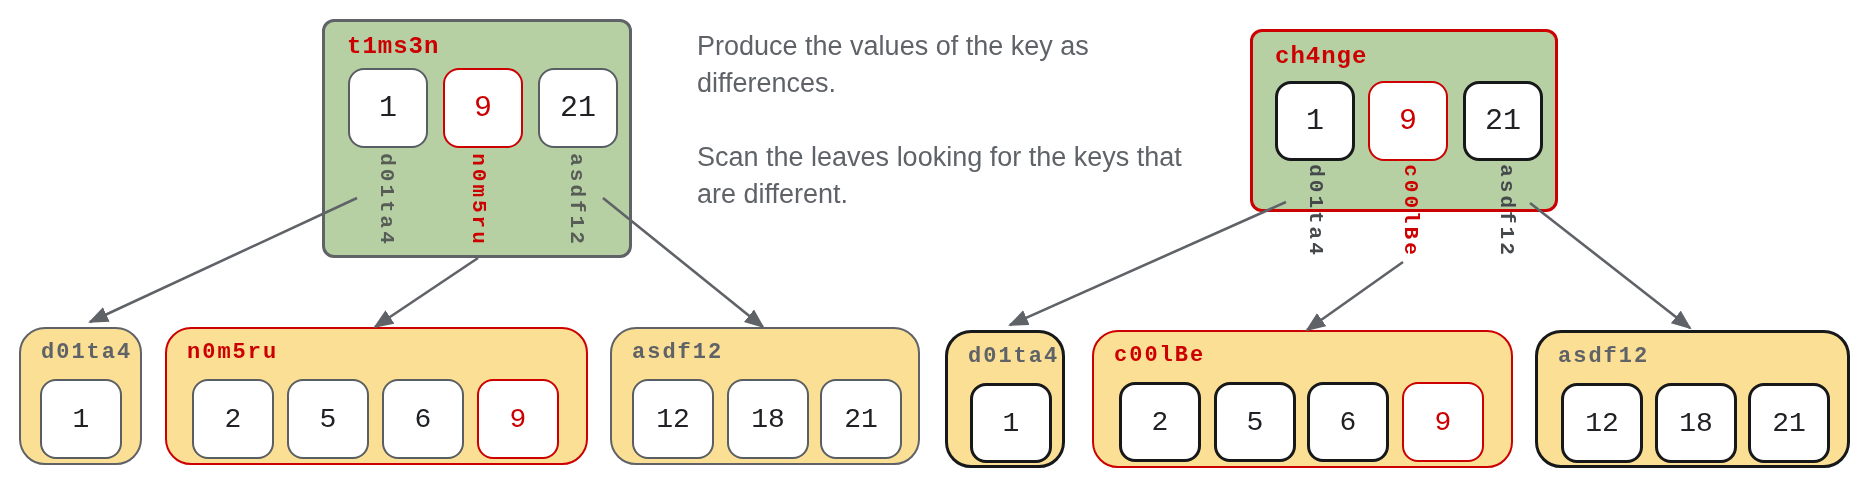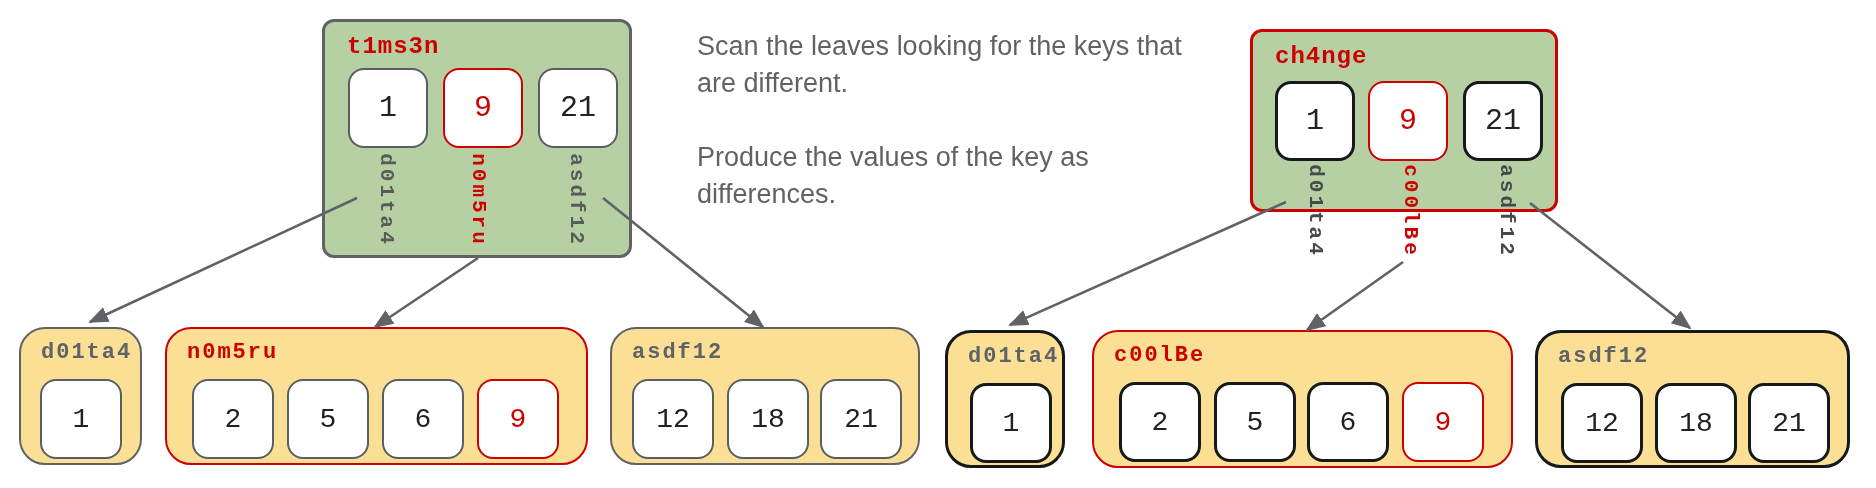--- a/index.html
+++ b/index.html
@@ -69,22 +69,22 @@
     <div class="node-label">t1ms3n</div>
     <div class="cell b-gray" style="left:23px;top:46px">1</div>
     <div class="cell b-red t-red" style="left:118px;top:46px">9</div>
     <div class="cell b-gray" style="left:213px;top:46px">21</div>
     <span class="ptr" style="left:61px;top:178px">d01ta4</span>
     <span class="ptr red" style="left:153px;top:178px">n0m5ru</span>
     <span class="ptr" style="left:251px;top:178px">asdf12</span>
   </div>
 
   <div class="note">
+    <p>Produce the values of the key as differences.</p>
     <p>Scan the leaves looking for the keys that are different.</p>
-    <p>Produce the values of the key as differences.</p>
   </div>
 
   <div class="root-node changed" style="left:1250px;top:29px;width:308px;height:183px">
     <div class="node-label">ch4nge</div>
     <div class="cell b-black" style="left:22px;top:49px">1</div>
     <div class="cell b-red t-red" style="left:115px;top:49px">9</div>
     <div class="cell b-black" style="left:210px;top:49px">21</div>
     <span class="ptr dark" style="left:62px;top:179px">d01ta4</span>
     <span class="ptr red" style="left:157px;top:179px">c00lBe</span>
     <span class="ptr dark" style="left:253px;top:179px">asdf12</span>

